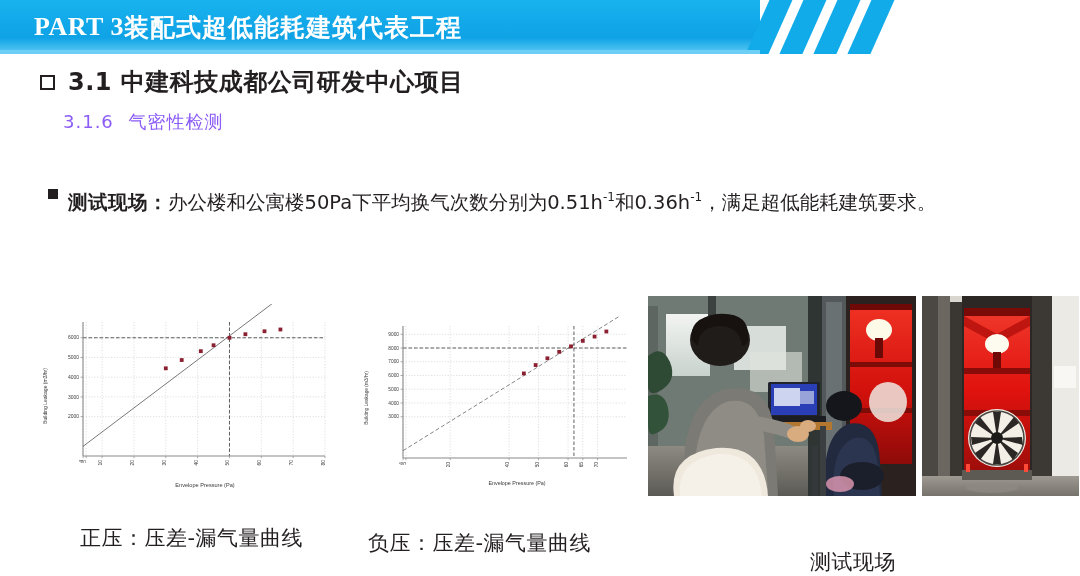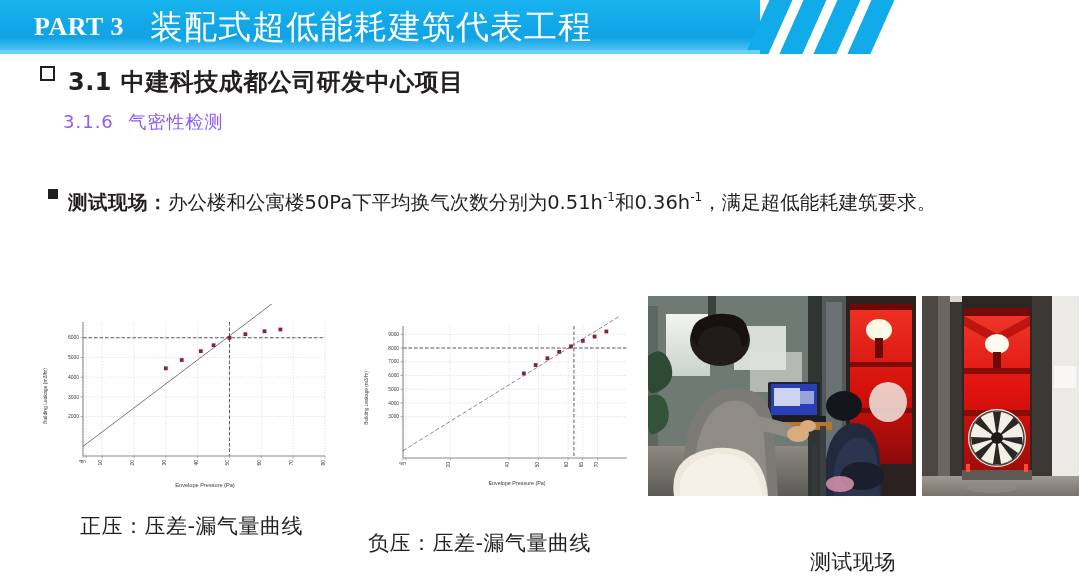--- a/index.html
+++ b/index.html
@@ -54,38 +54,38 @@
   }
   #header-part-label {
     font-family: "Liberation Serif", "DejaVu Serif", serif;
     font-weight: bold;
     font-size: 26px;
     color: #ffffff;
     letter-spacing: 0.5px;
   }
   #header-main-title {
     font-family: "DejaVu Sans", sans-serif;
-    font-weight: normal;
-    font-size: 33px;
+    font-weight: bold;
+    font-size: 25px;
     color: #ffffff;
     letter-spacing: 1px;
-    margin-left: 26px;
   }
   #header-underline {
     position: absolute;
     left: 0; top: 50px;
     width: 760px; height: 4px;
     background: #6ecff6;
   }
 
   
   #section-heading {
     position: absolute;
     left: 40px; top: 66px;
     display: flex;
+    align-items: center;
     gap: 13px;
   }
   #section-bullet-square {
     width: 15px; height: 15px;
     border: 2.4px solid #231f20;
     box-sizing: border-box;
   }
   #section-heading-text {
     font-family: "DejaVu Sans", sans-serif;
     font-weight: bold;
@@ -173,21 +173,21 @@
     width: 1080px; height: 40px;
   }
   .caption {
     position: absolute;
     font-family: "DejaVu Sans", sans-serif;
     font-size: 21px;
     color: #231f20;
     letter-spacing: 0.5px;
     white-space: nowrap;
   }
-  #caption-1 { left: 80px; top: 0; }
+  #caption-1 { left: 80px; top: 12px; }
   #caption-2 { left: 368px; top: 17px; }
   #caption-3 { left: 810px; top: 0; margin-top: 36px; }
 </style>
 </head>
 <body>
 
 <div id="header-bar">
   <div id="header-bg"></div>
   <div id="header-bg-right"></div>
 

